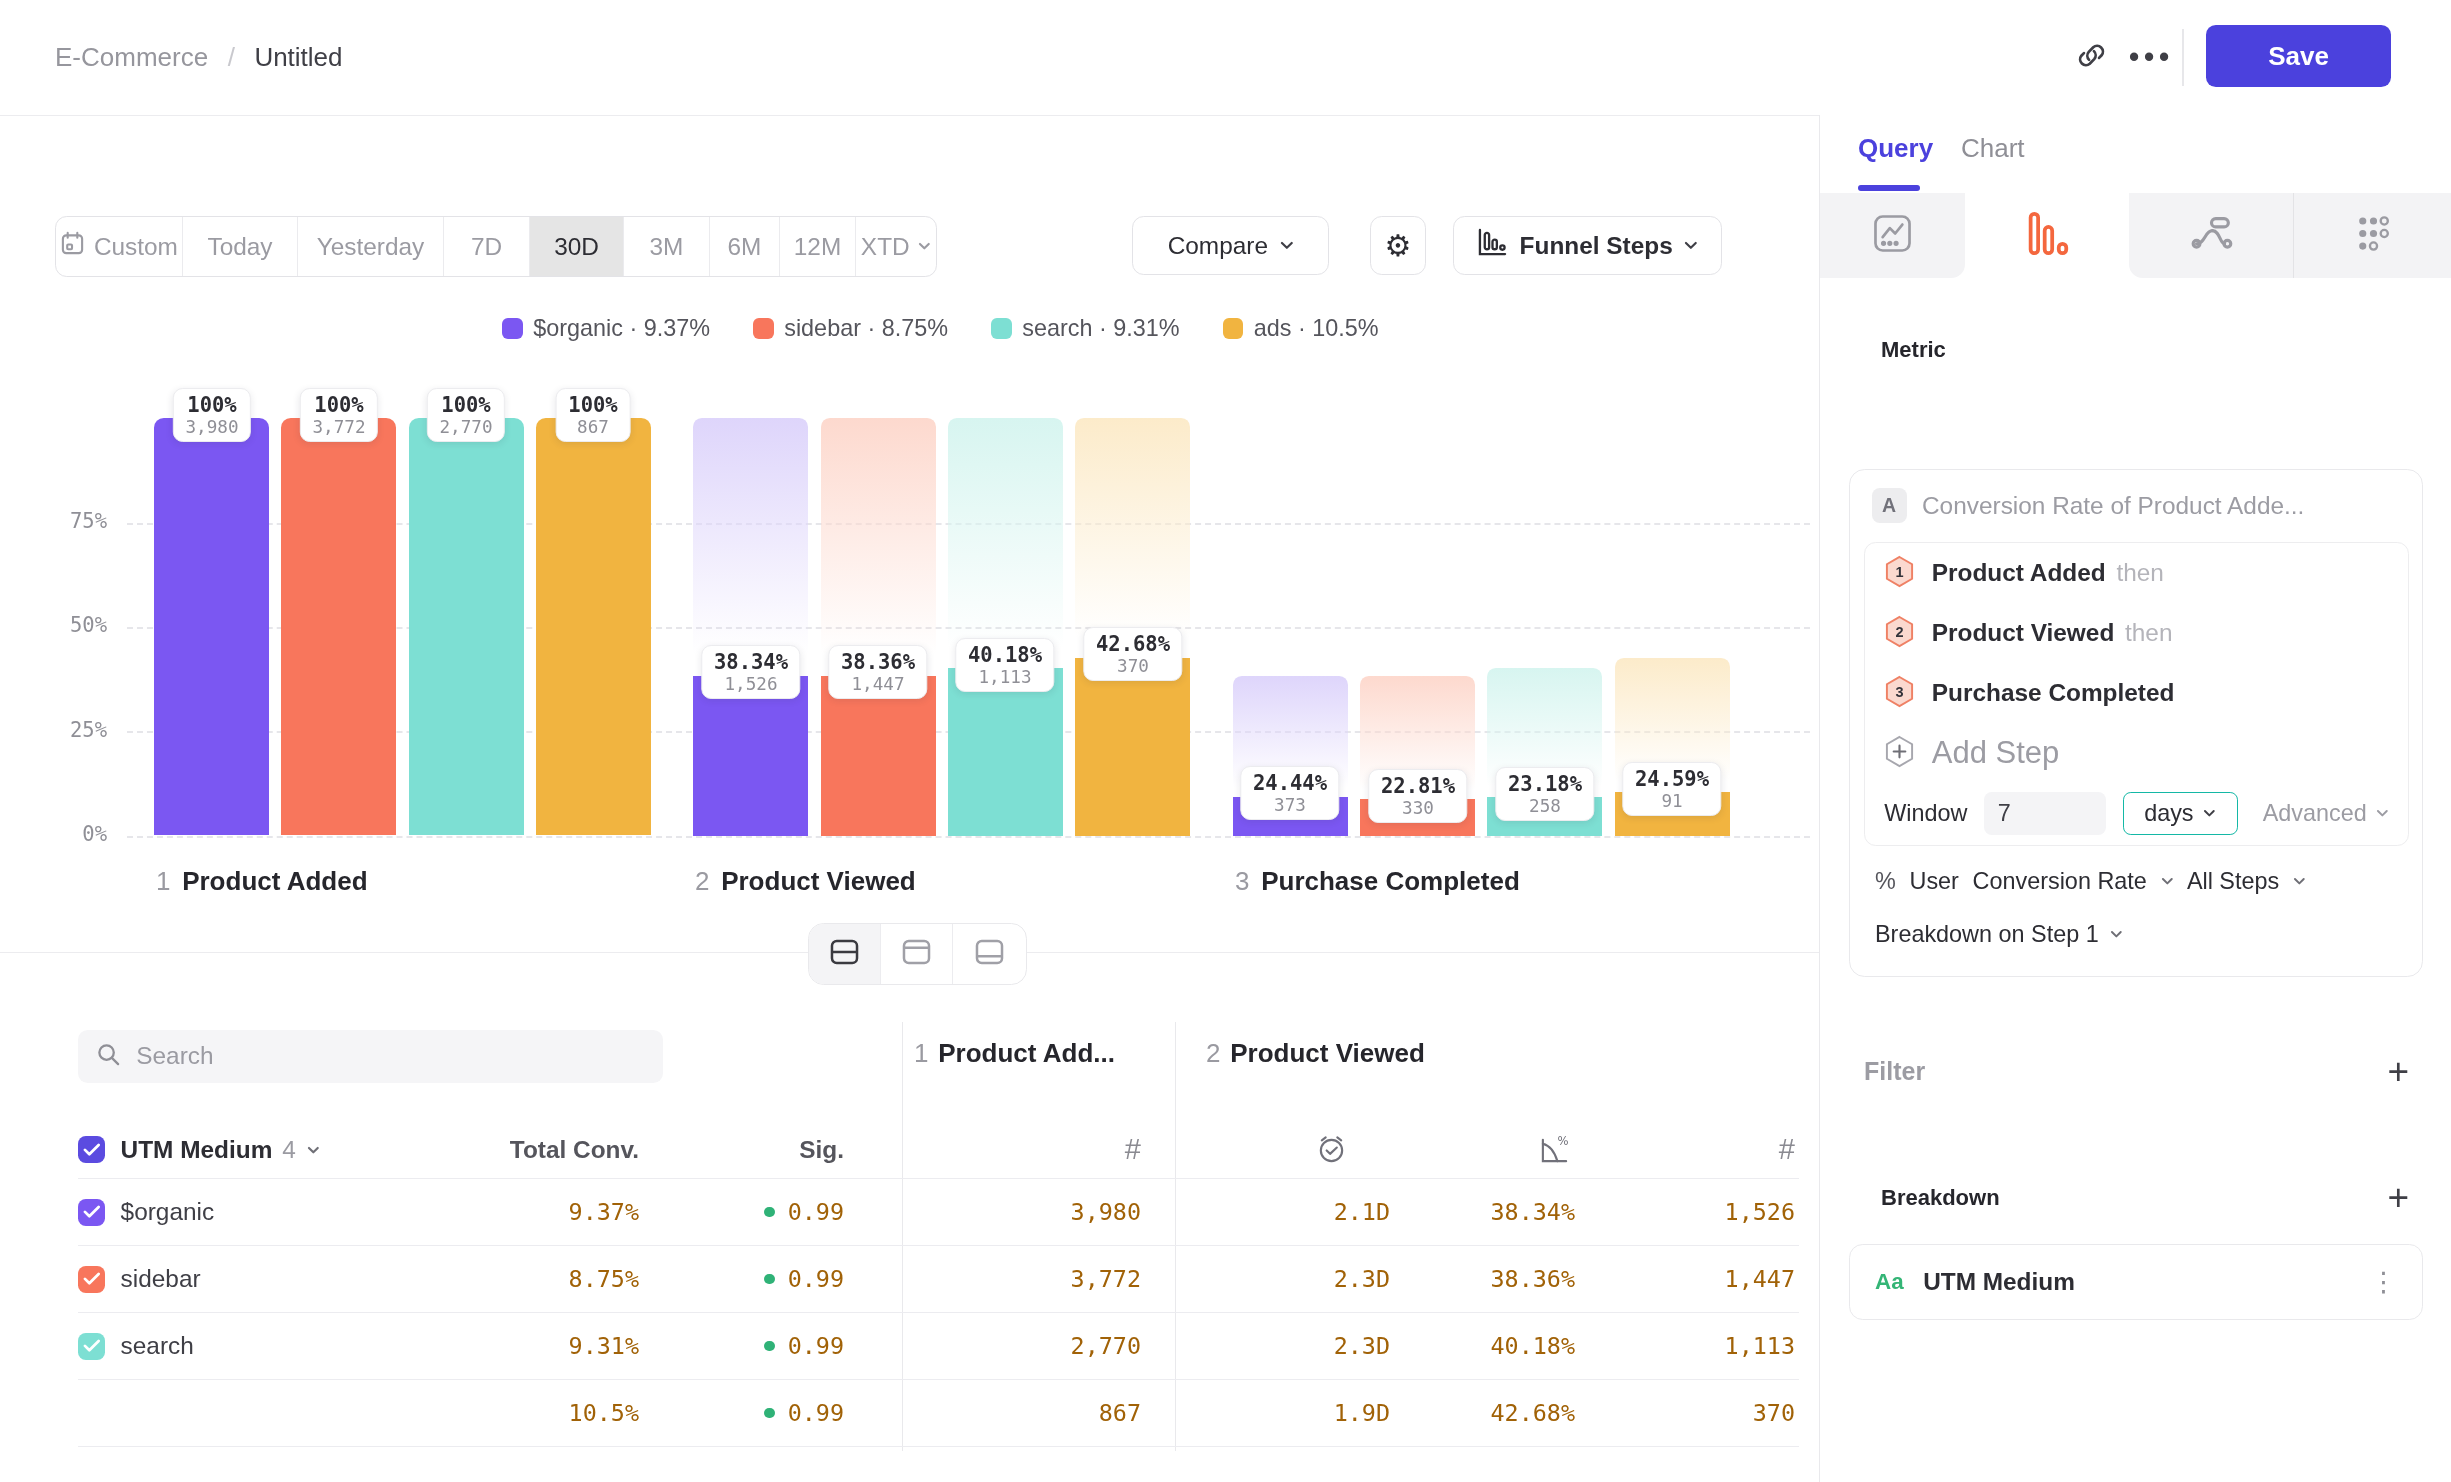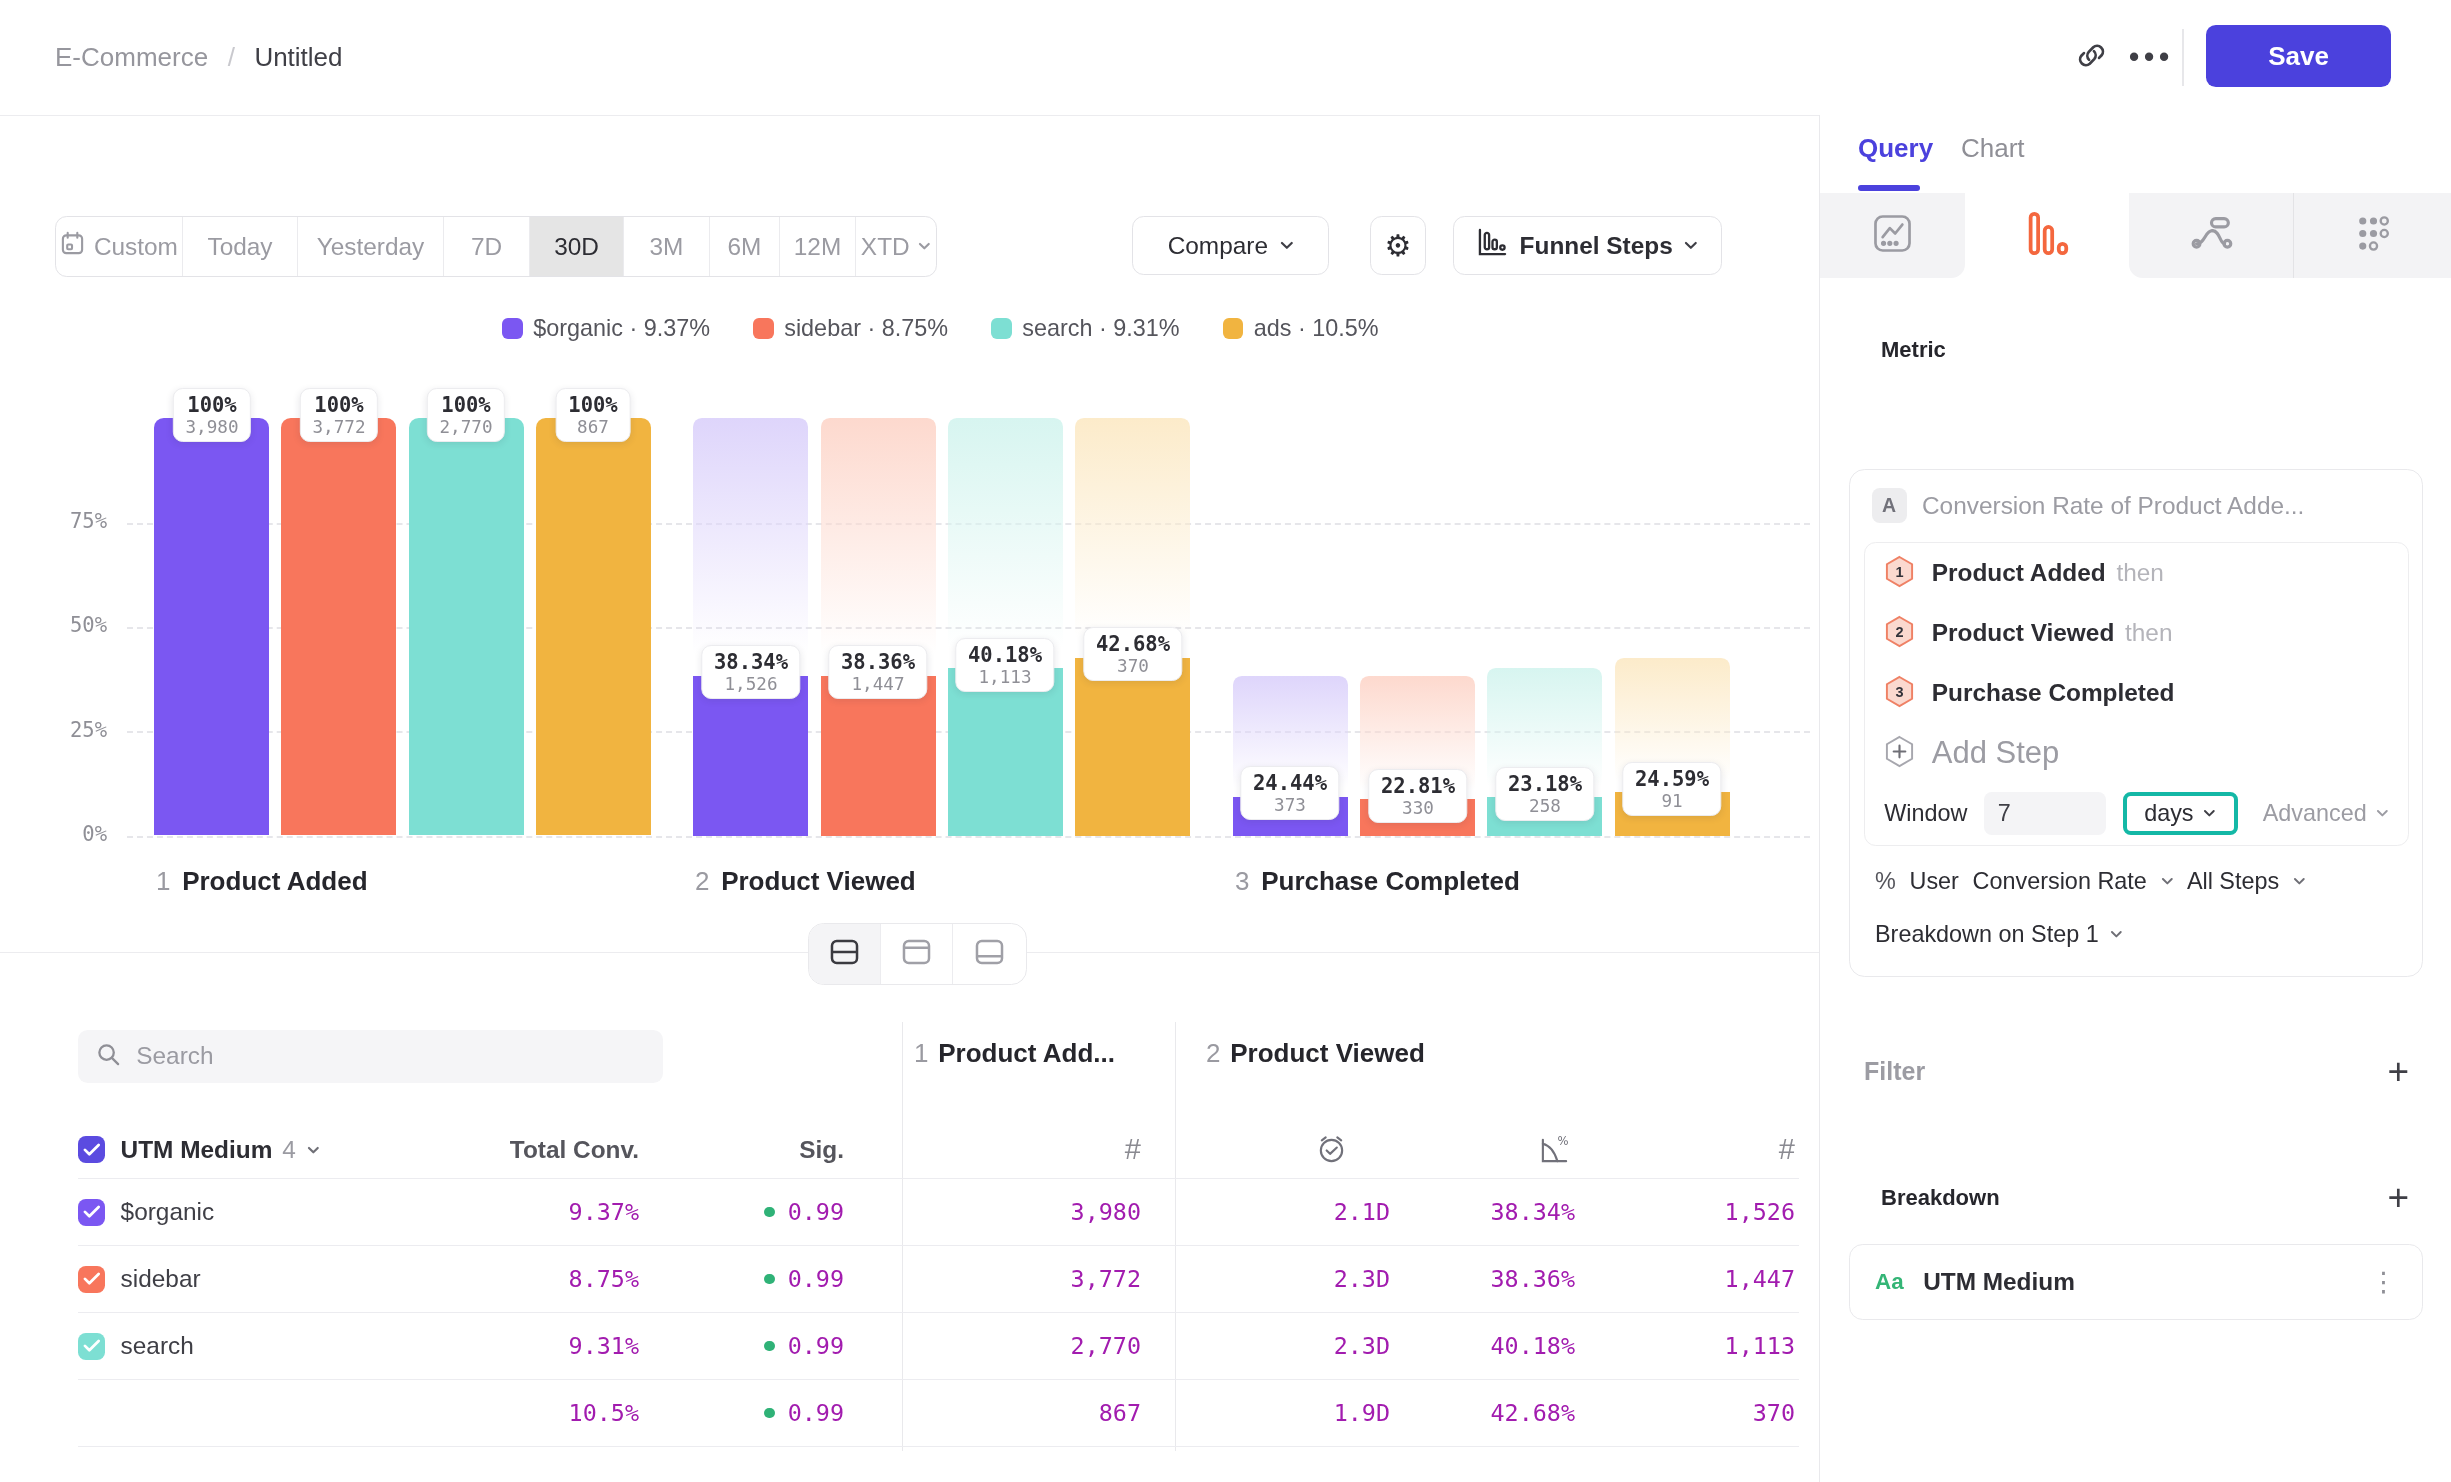--- a/index.html
+++ b/index.html
@@ -62,21 +62,21 @@
   .thead{position:absolute;left:0;top:98px;width:1721px;height:59px;}
   .cell{position:absolute;top:0;height:100%;display:flex;align-items:center;}
   .cell.r{justify-content:flex-end;}
   .checkbox{width:27px;height:27px;border-radius:7.8px;display:flex;align-items:center;justify-content:center;flex:0 0 27px;}
   .hdr-name{font-size:24.4px;font-weight:700;color:#2d2d33;margin-left:15.6px;}
   .hdr-count{font-size:24.4px;color:#9b9ba2;margin-left:9.8px;}
   .hdr-col{font-size:24.4px;font-weight:600;color:#55555c;}
   .rows{position:absolute;left:0;top:156px;width:1721px;border-bottom:1px solid #ececf0;}
   .trow{position:relative;height:66px;border-top:1px solid #ececf0;}
   .row-name{font-size:24.4px;color:#3f3f46;margin-left:15.6px;}
-  .num-val{font-size:23.4px;color:#a21caf;}
+  .num-val{font-size:23.4px;color:#a16207;}
   .sig-dot{width:10.7px;height:10.7px;border-radius:50%;background:#2fb277;margin-right:12.7px;}
   .hash{font-size:29px;color:#8a8a91;font-weight:400;}
   
   .sidebar{position:absolute;left:1819px;top:115px;width:633px;height:1367px;border-left:1px solid #e9e9ec;background:#fff;box-sizing:border-box;}
   .sb-tab{position:absolute;top:17.6px;font-size:26px;cursor:pointer;text-align:center;}
   .sb-underline{position:absolute;left:38px;top:70px;width:62px;height:5.9px;border-radius:2.9px;background:#4b41dd;}
   .icon-strip{position:absolute;left:0;top:78px;width:633px;height:85px;}
   .strip-cell{position:absolute;top:0;height:85px;display:flex;align-items:center;justify-content:center;cursor:pointer;box-sizing:border-box;}
   .strip-gray{background:#f3f3f5;}
   .sec-head{font-size:22px;font-weight:700;color:#26262c;margin-left:17px;}
@@ -85,21 +85,21 @@
            display:flex;align-items:center;justify-content:center;font-size:19.5px;font-weight:700;color:#71717a;}
   .metric-name{position:absolute;left:72px;top:21.5px;font-size:24.4px;color:#9c9ca3;white-space:nowrap;}
   .inner-card{position:absolute;left:13.7px;top:72px;width:545px;height:304px;border:1px solid #ededef;border-radius:11.7px;box-sizing:border-box;}
   .step-row{height:60px;display:flex;align-items:center;padding:0 19.5px;gap:16.6px;box-sizing:border-box;cursor:pointer;}
   .step-name{font-size:24.4px;font-weight:600;color:#2d2d33;}
   .step-then{font-size:24.4px;color:#b4b4ba;margin-left:-5.9px;}
   .addstep-label{font-size:31px;color:#9c9ca3;}
   .win-label{font-size:23.4px;color:#2d2d33;}
   .win-input{width:122px;height:43px;background:#f4f4f6;border:none;border-radius:7.8px;font-size:23.4px;color:#3f3f46;
              padding:0 13.7px;box-sizing:border-box;font-family:"Liberation Sans","DejaVu Sans",sans-serif;outline:none;}
-  .win-select{width:115px;height:43px;background:#fff;border:4px solid #14b8a6;border-radius:7.8px;display:flex;
+  .win-select{width:115px;height:43px;background:#fff;border:1px solid #14b8a6;border-radius:7.8px;display:flex;
               align-items:center;justify-content:center;gap:9.8px;font-size:23.4px;color:#2d2d33;box-sizing:border-box;cursor:pointer;}
   .advanced{margin-left:auto;display:flex;align-items:center;gap:8.8px;font-size:23.4px;color:#9c9ca3;cursor:pointer;}
   .measure-row{position:absolute;left:25px;top:398px;display:flex;align-items:center;gap:13.7px;font-size:23.4px;color:#2d2d33;}
   .bdo-row{position:absolute;left:25px;top:451px;display:flex;align-items:center;gap:11.7px;font-size:23.4px;color:#2d2d33;cursor:pointer;}
   .side-row{position:absolute;left:44px;width:545px;display:flex;align-items:center;justify-content:space-between;}
   .plus{font-size:37px;font-weight:300;color:#3f3f46;line-height:35px;cursor:pointer;}
   .bd-card{position:absolute;left:29px;top:1129px;width:574px;height:76px;border:1px solid #e9e9ec;border-radius:13.7px;
            display:flex;align-items:center;padding:0 25px;gap:19.5px;box-sizing:border-box;}
   .aa{color:#34b576;font-size:22.4px;font-weight:700;}
   .bd-name{font-size:24.4px;font-weight:600;color:#2d2d33;}

